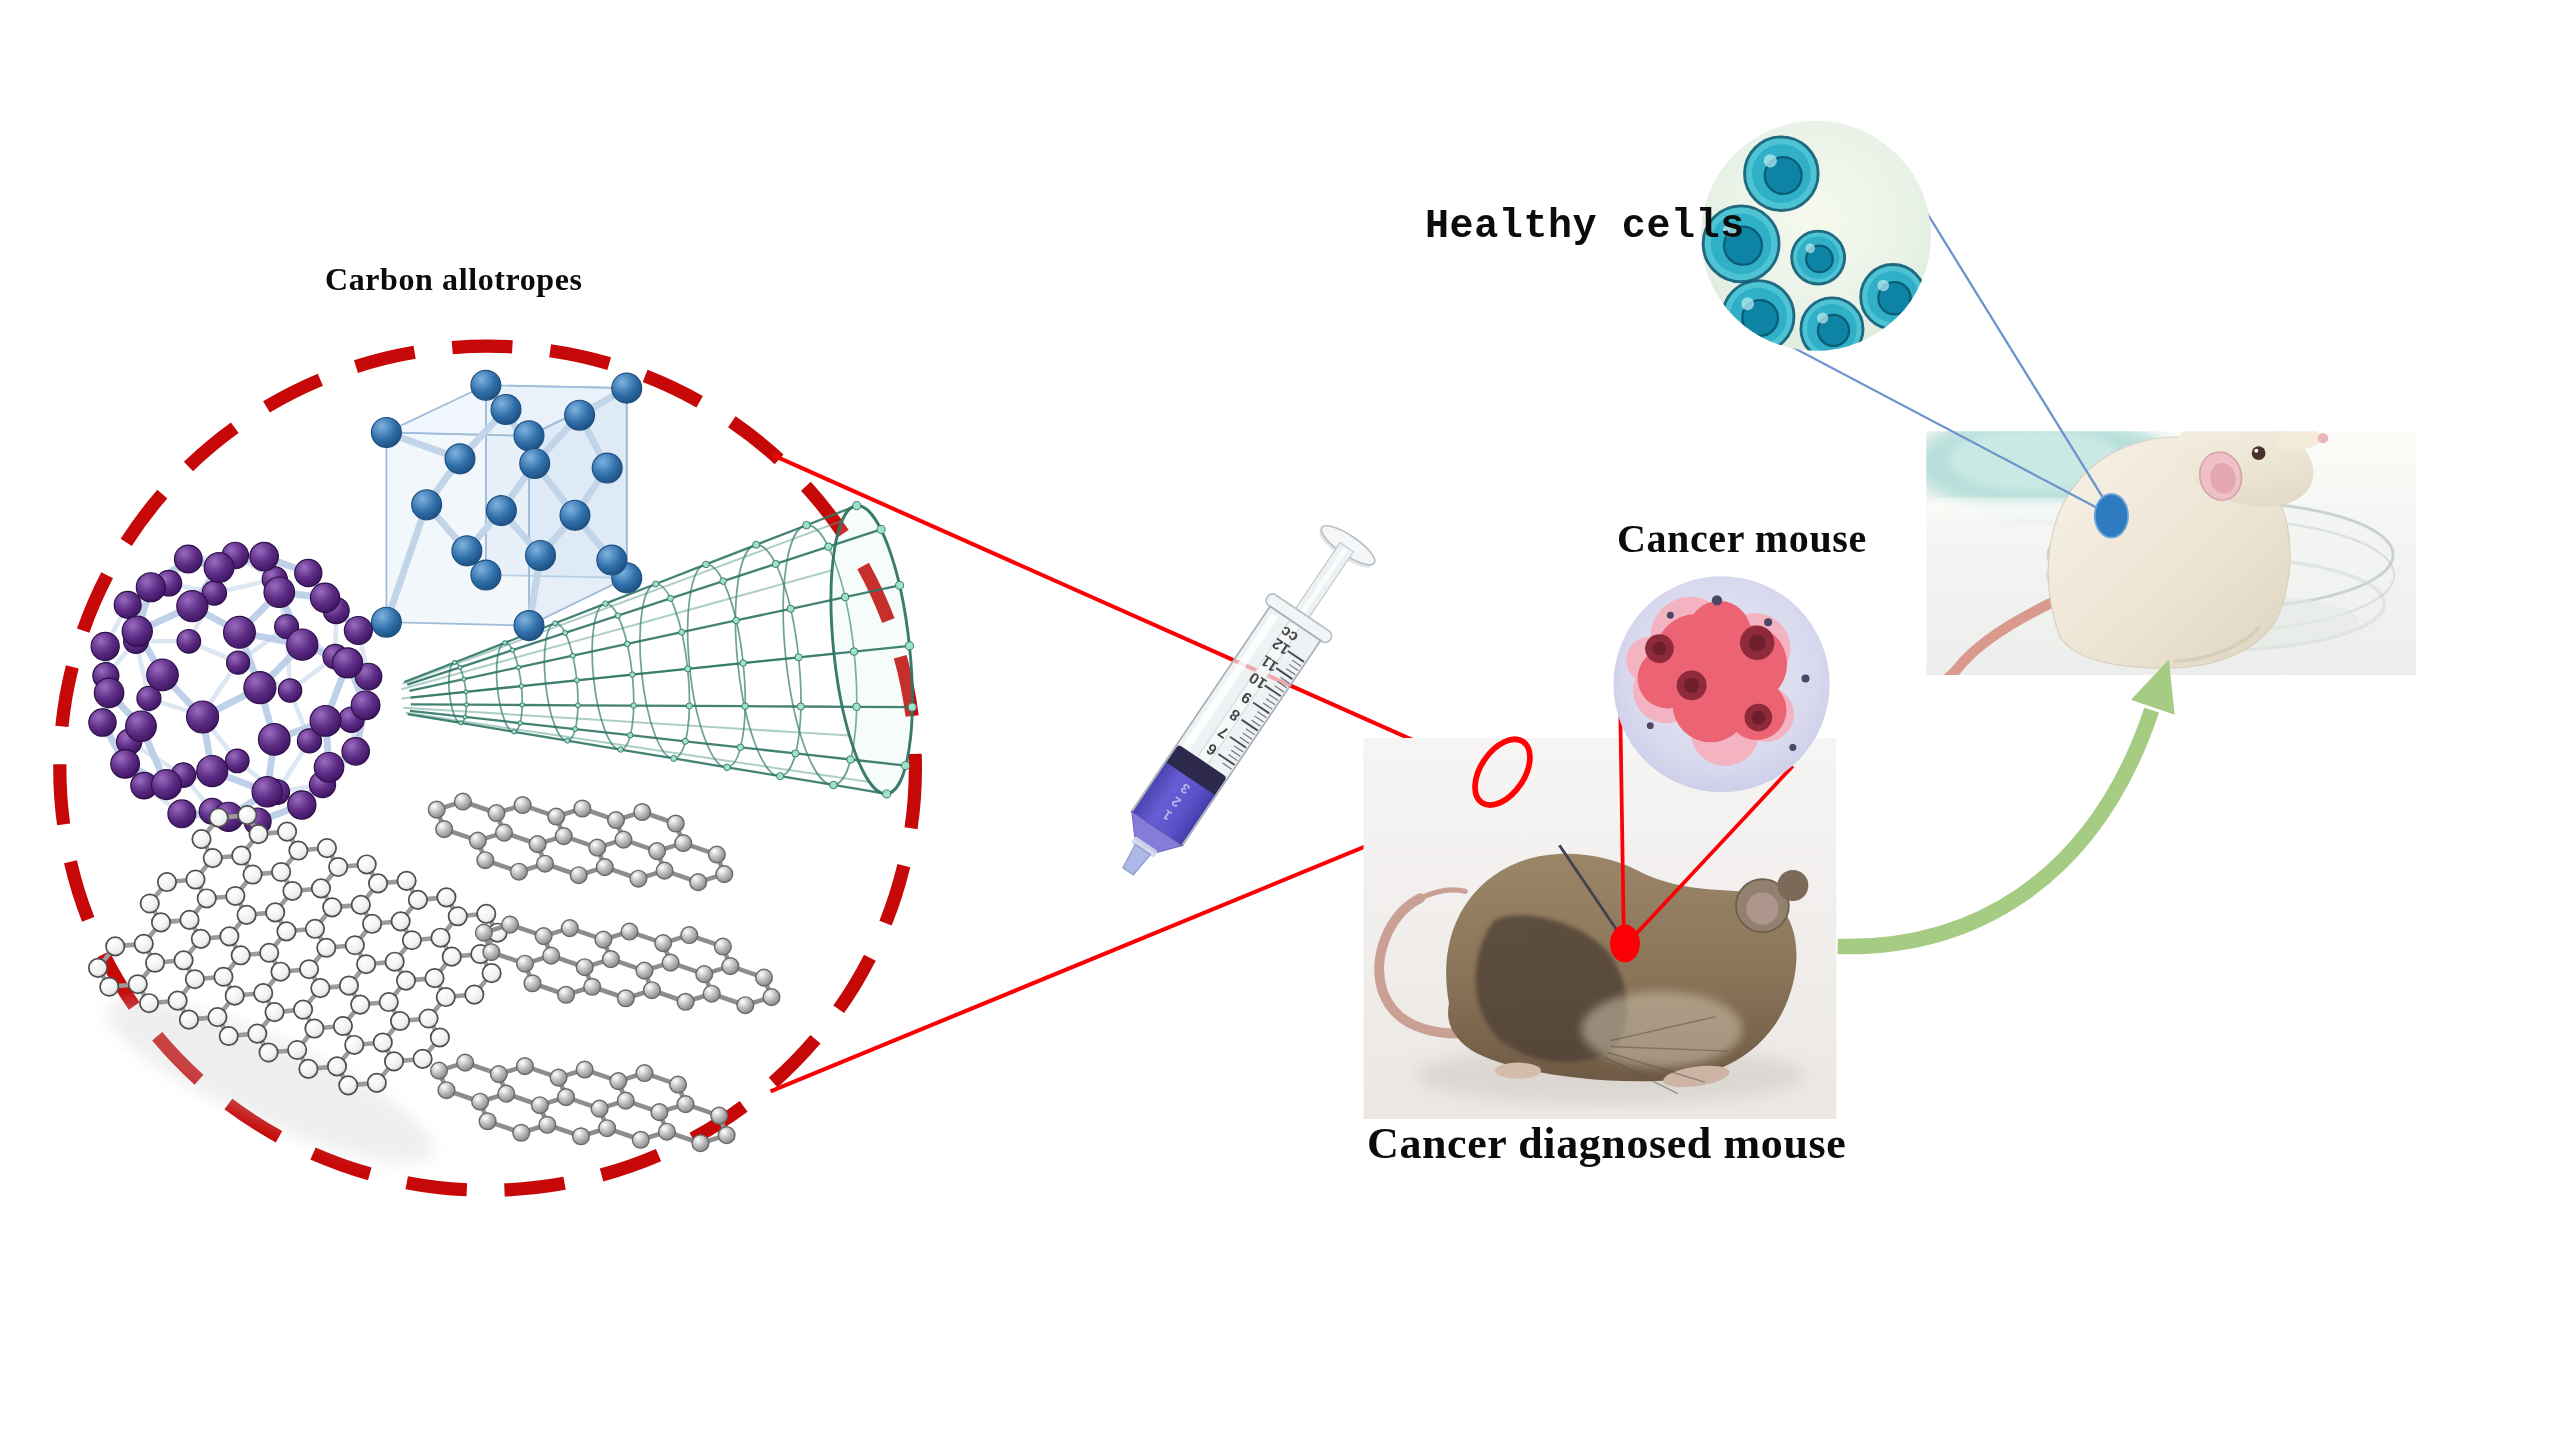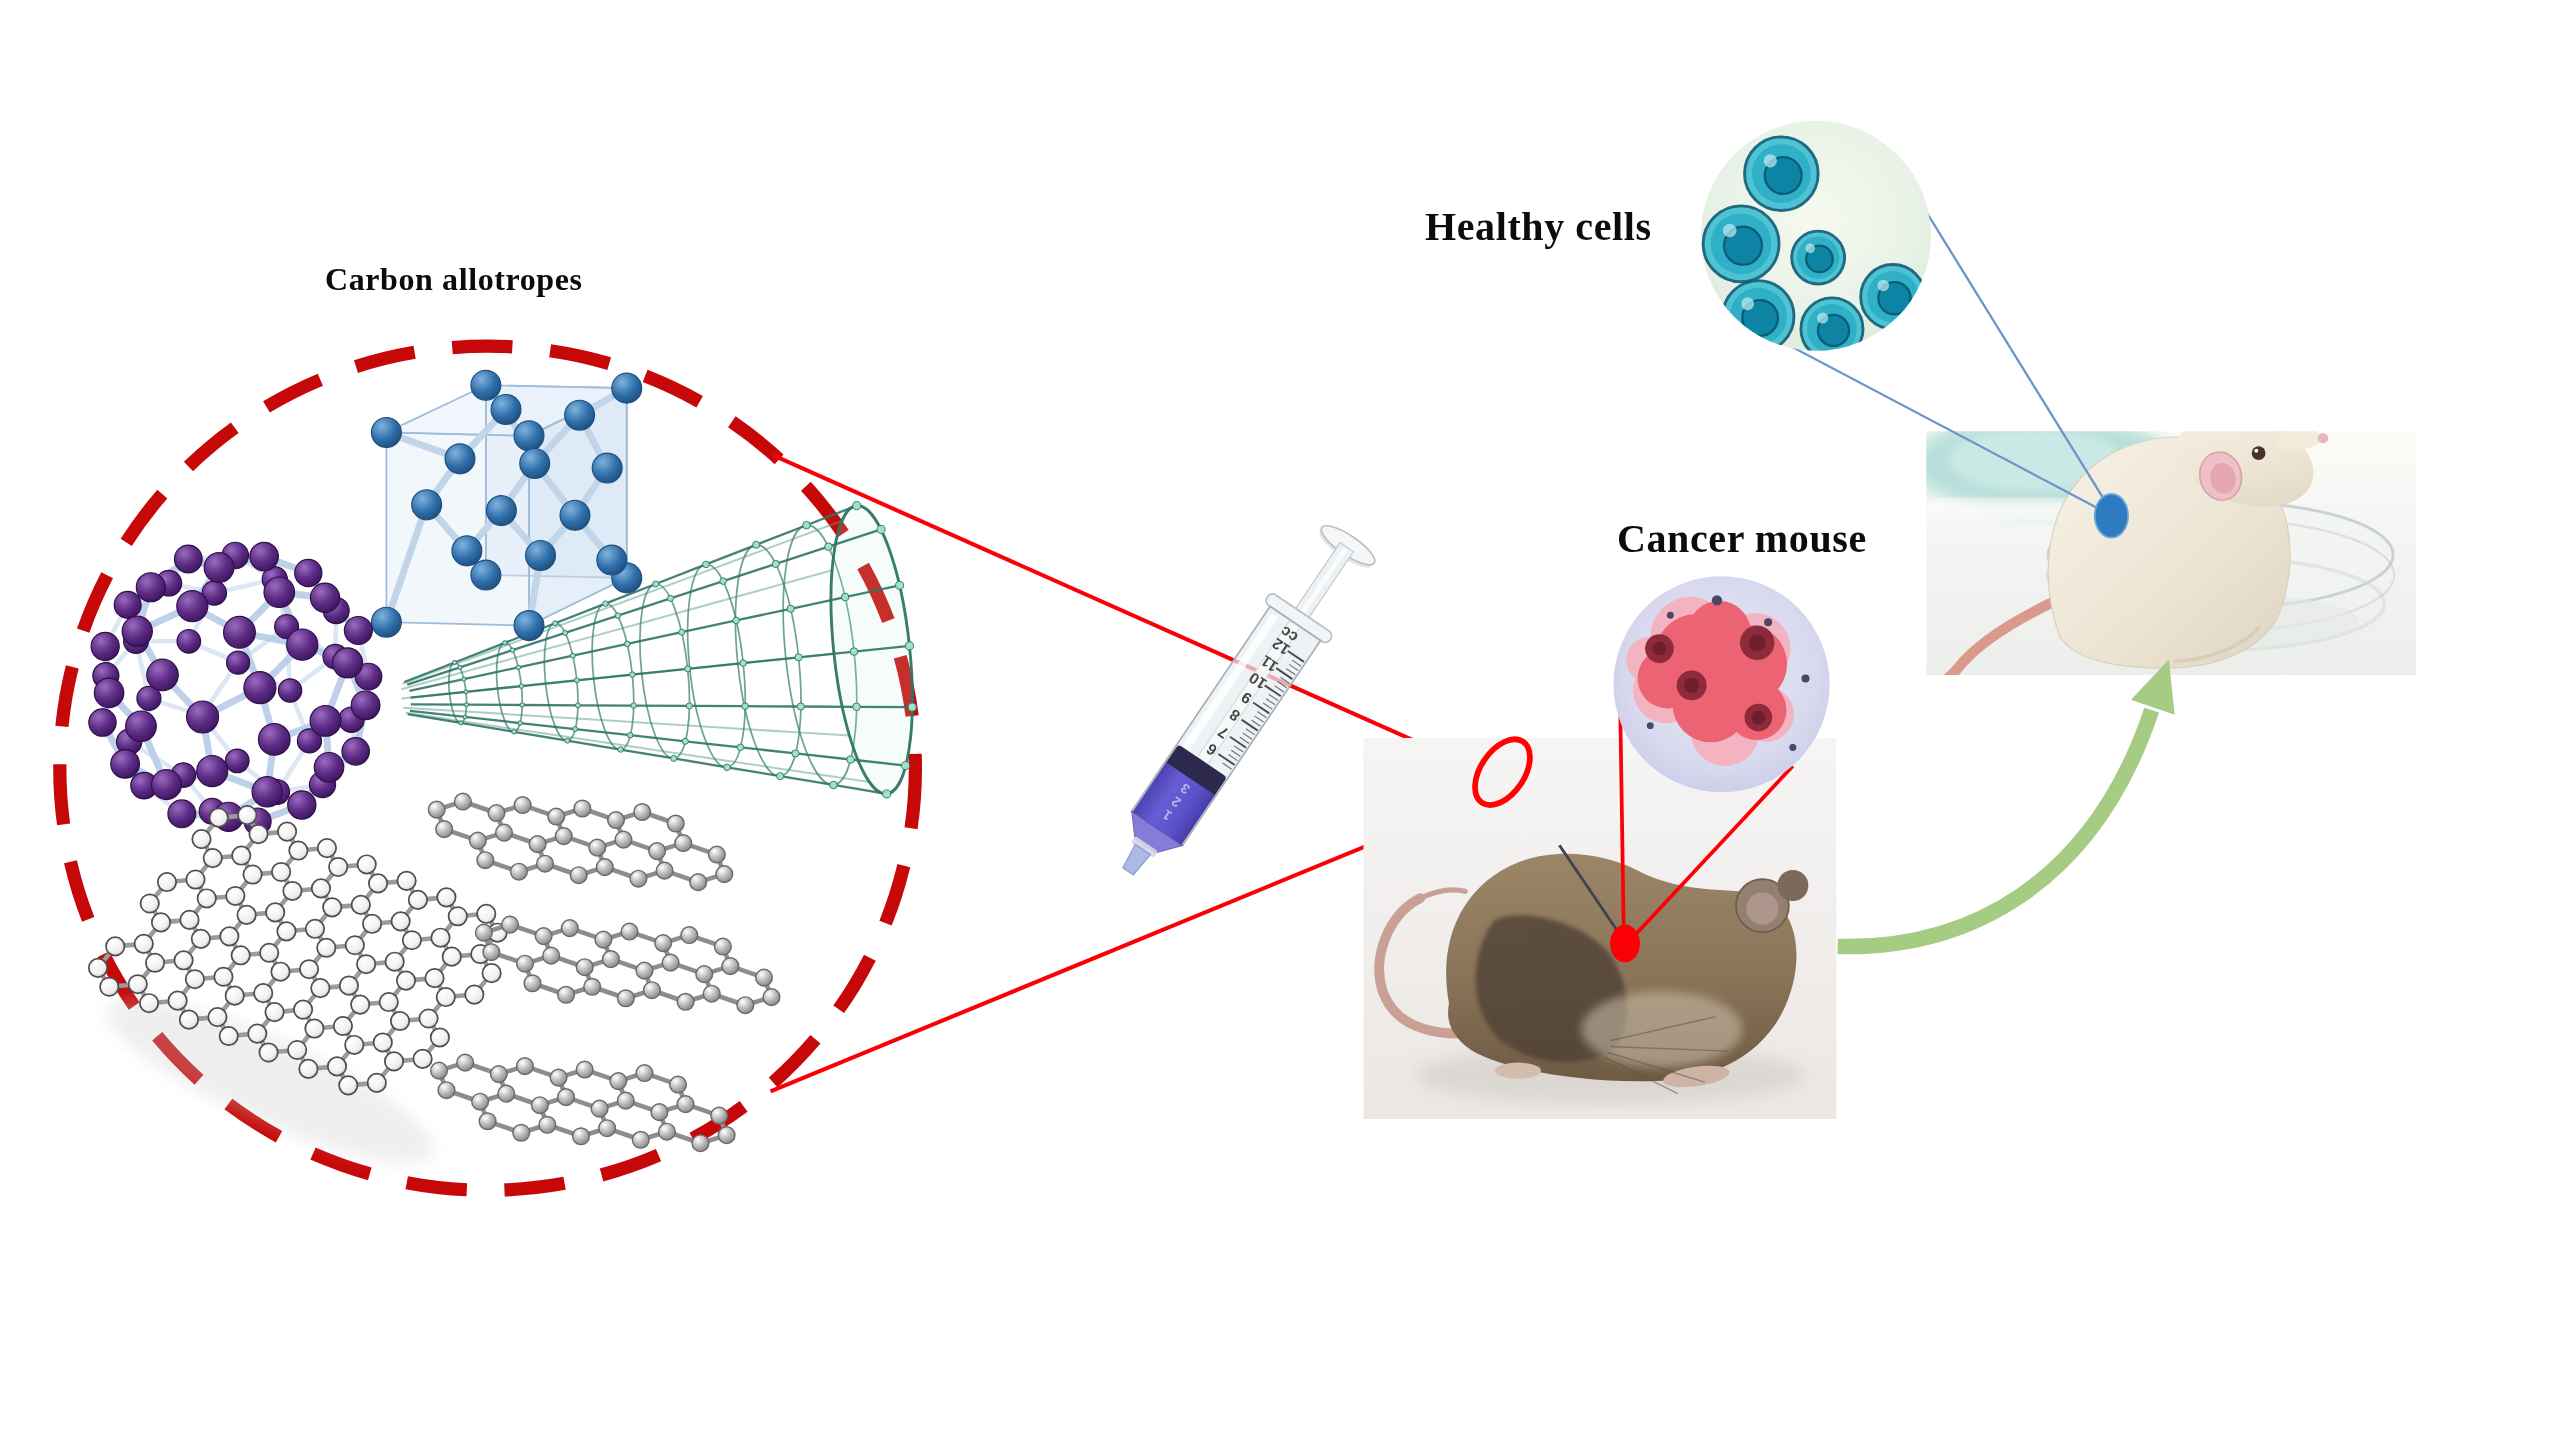--- a/index.html
+++ b/index.html
@@ -2,21 +2,21 @@
 <html style="font-size:9.2px"><head>
 <meta charset="utf-8">
 <style>
   html,body{margin:0;padding:0;background:#ffffff;}
   .stage{position:relative;width:2576px;height:1449px;background:#ffffff;overflow:hidden;
          font-family:"Liberation Serif",serif;}
   .stage svg{position:absolute;left:0;top:0;}
   .lbl{position:absolute;font-weight:bold;color:#0c0c0c;white-space:nowrap;
        font-family:"Liberation Serif",serif;line-height:1;letter-spacing:0.6px;}
   #lbl-title{left:325px;top:263px;font-size:32px;}
-  #lbl-healthy{left:1425px;top:207px;font-size:40px;}
+  #lbl-healthy{left:1425px;top:207px;font-size:40px;font-family:Liberation Mono, monospace;}
   #lbl-cancer-cells{left:1617px;top:519px;font-size:40px;}
   #lbl-diagnosed{left:1367px;top:1122px;font-size:44px;}
   .syr-num{font-family:"Liberation Sans",sans-serif;font-weight:bold;}
 </style>
 </head>
 <body>
 
 <div class="stage">
 
 <svg width="2576" height="1449" viewBox="0 0 4480 2520">
@@ -1007,15 +1007,16 @@
           <circle cx="3292" cy="516" r="44.800000000000004" fill="#2fb0c6"></circle>
           <circle cx="3294.8" cy="518.8" r="28" fill="#0e84a4" stroke="#0b5d77" stroke-width="4"></circle>
           <circle cx="3275.2" cy="496.4" r="10.08" fill="#bfeef2" opacity="0.7"></circle>
         </g>
   </g>
 </svg>
 
 <div class="lbl" id="lbl-title">Carbon allotropes</div>
 <div class="lbl" id="lbl-healthy">Healthy cells</div>
 <div class="lbl" id="lbl-cancer-cells">Cancer mouse</div>
+<div class="lbl" id="lbl-diagnosed">Cancer diagnosed mouse</div>
 
 </div>
 
 
 </body></html>

